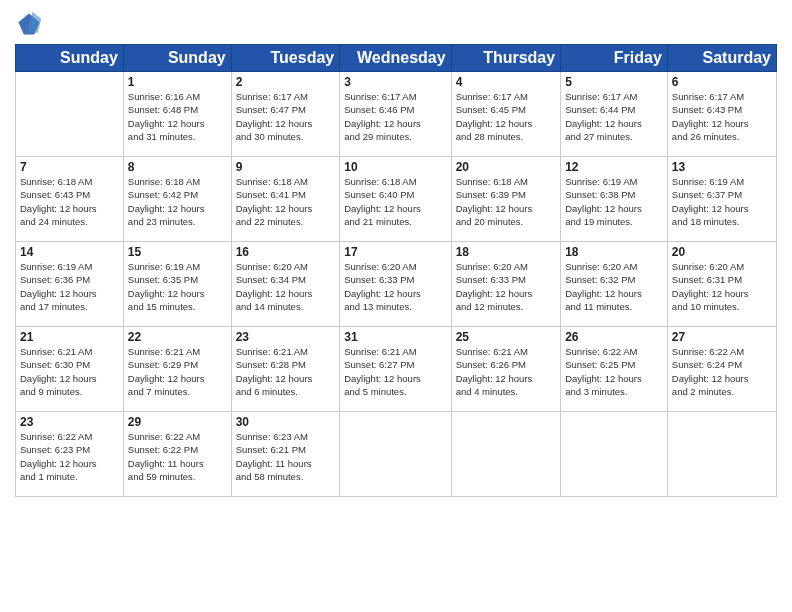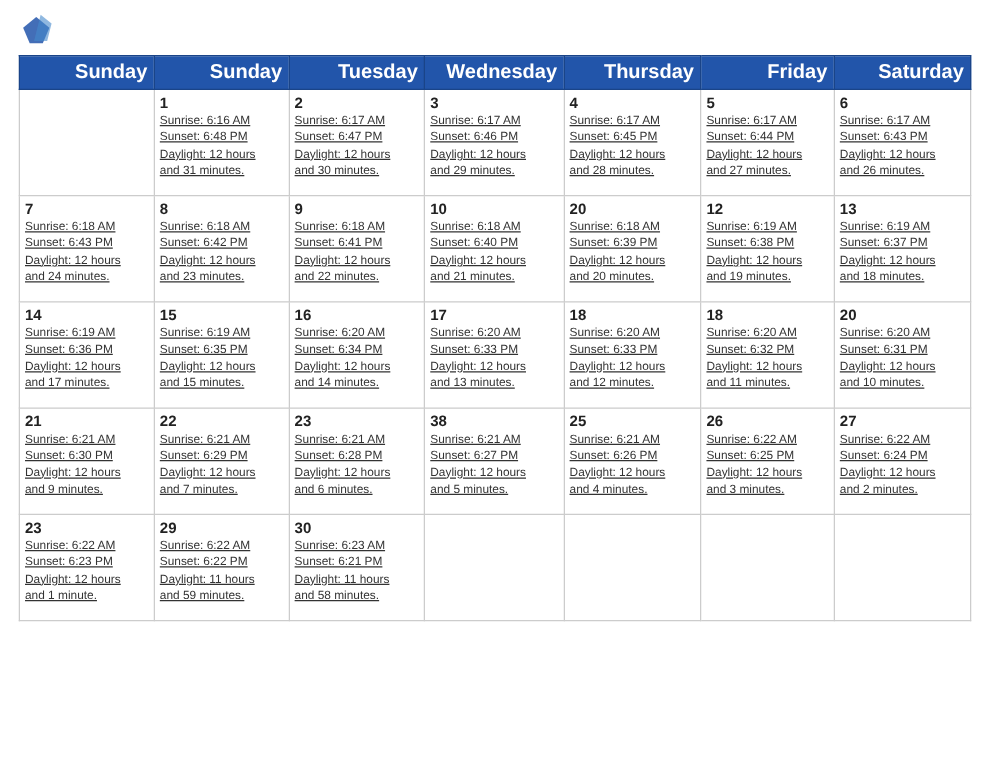--- a/index.html
+++ b/index.html
@@ -75,21 +75,20 @@
     .day-num {
       font-size: 12px;
       font-weight: bold;
       color: #222;
       margin-bottom: 1px;
     }
     .day-info {
       font-size: 9.5px;
       color: #333;
       line-height: 1.4;
-      text-decoration: underline;
     }
     .empty { background: #f9f9f9; }
     .week-row td { height: 85px; }
   </style>
 </head>
 <body>
 
 <div class="page">
   <div class="header">
     <div class="logo">
@@ -284,21 +283,21 @@
 and 7 minutes.</div>
           </td>
           <td>
             <div class="day-num">23</div>
             <div class="day-info" style="white-space: pre-line;">Sunrise: 6:21 AM
 Sunset: 6:28 PM
 Daylight: 12 hours
 and 6 minutes.</div>
           </td>
           <td>
-            <div class="day-num">38</div>
+            <div class="day-num">31</div>
             <div class="day-info" style="white-space: pre-line;">Sunrise: 6:21 AM
 Sunset: 6:27 PM
 Daylight: 12 hours
 and 5 minutes.</div>
           </td>
           <td>
             <div class="day-num">25</div>
             <div class="day-info" style="white-space: pre-line;">Sunrise: 6:21 AM
 Sunset: 6:26 PM
 Daylight: 12 hours

